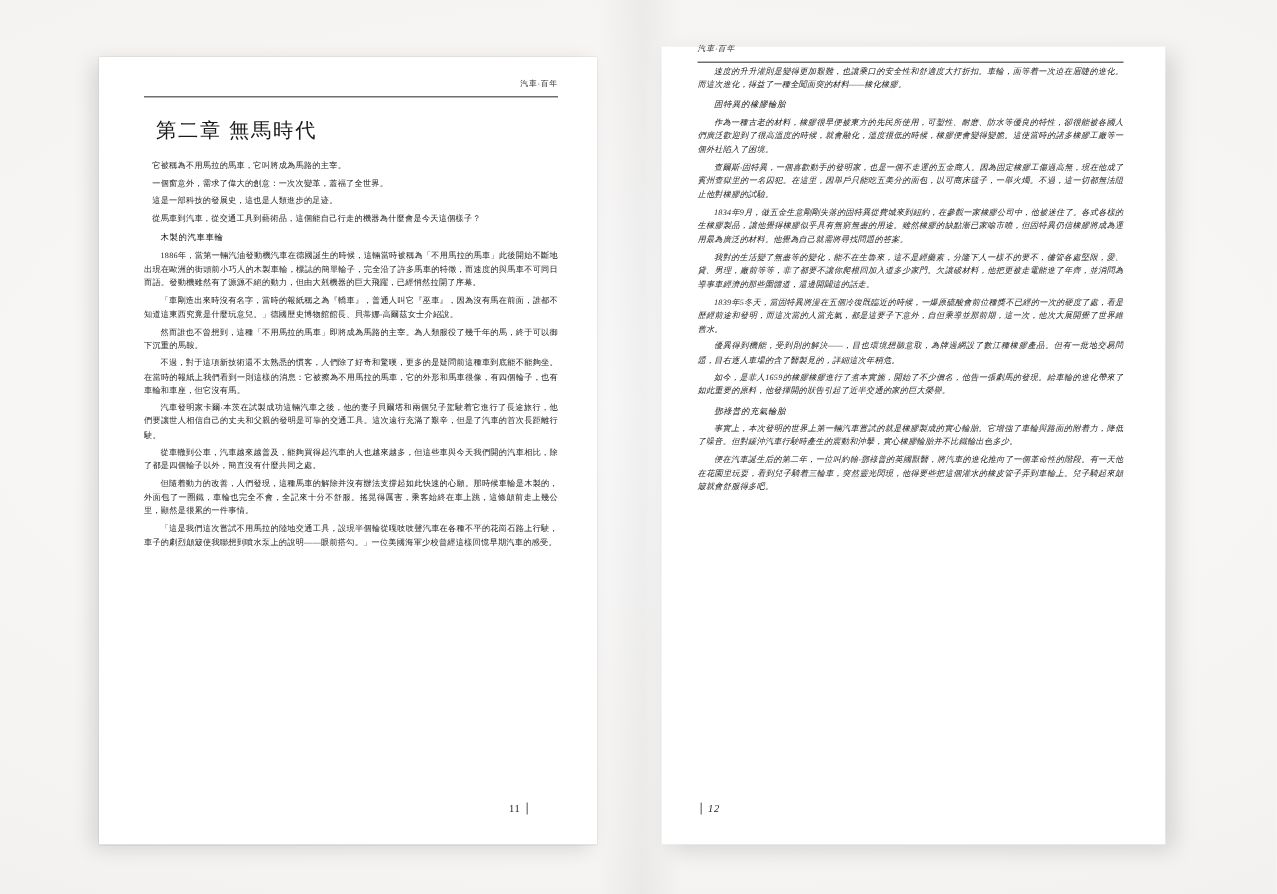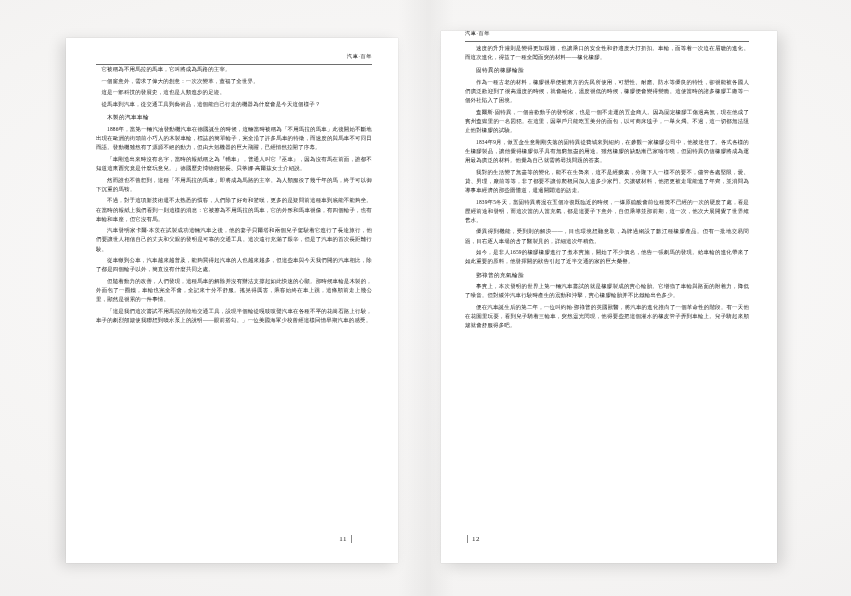--- a/index.html
+++ b/index.html
@@ -69,20 +69,21 @@
     right: 0;
     bottom: 0;
     padding: 16px 26px 18px 30px;
     box-sizing: border-box;
     display: flex;
     flex-direction: column;
   }
 
   #page-right .page-inner {
     padding: 0 28px 18px 24px;
+    font-style: italic;
   }
 
   
   .runhead {
     font-size: 5.2px;
     letter-spacing: 0.6px;
     color: #2b2b2b;
     line-height: 1.1;
     height: 9px;
   }
@@ -166,20 +167,21 @@
 <div id="viewer">
 
   <div id="gutter-shade"></div>
 
   <div class="page" id="page-left">
     <div class="page-inner">
 
       <div class="runhead right-align">汽車‧百年</div>
       <div class="runhead-rule"></div>
 
+      <div class="chapter-title">第二章 無馬時代</div>
 
       <div class="body-area" id="left-body">
           <p class="para lead">它被稱為不用馬拉的馬車，它叫將成為馬路的主宰。</p>
           <p class="para lead">一個窗意外，需求了偉大的創意：一次次變革，蓋福了全世界。</p>
           <p class="para lead">這是一部科技的發展史，這也是人類進步的足迹。</p>
           <p class="para lead">從馬車到汽車，從交通工具到藝術品，這個能自己行走的機器為什麼會是今天這個樣子？</p>
           <h3 class="subhead">木製的汽車車輪</h3>
           <p class="para">1886年，當第一輛汽油發動機汽車在德國誕生的時候，這輛當時被稱為「不用馬拉的馬車」此後開始不斷地出現在歐洲的街頭前小巧人的木製車輪，標誌的簡單輪子，完全沿了許多馬車的特徵，而速度的與馬車不可同日而語。發動機雖然有了源源不絕的動力，但由大剋機器的巨大飛躍，已經悄然拉開了序幕。</p>
           <p class="para">「車剛造出來時沒有名字，當時的報紙稱之為『轎車』，普通人叫它『巫車』，因為沒有馬在前面，誰都不知道這東西究竟是什麼玩意兒。」德國歷史博物館館長、貝蒂娜‧高爾茲女士介紹說。</p>
           <p class="para">然而誰也不曾想到，這種「不用馬拉的馬車」即將成為馬路的主宰。為人類服役了幾千年的馬，終于可以御下沉重的馬鞍。</p>

